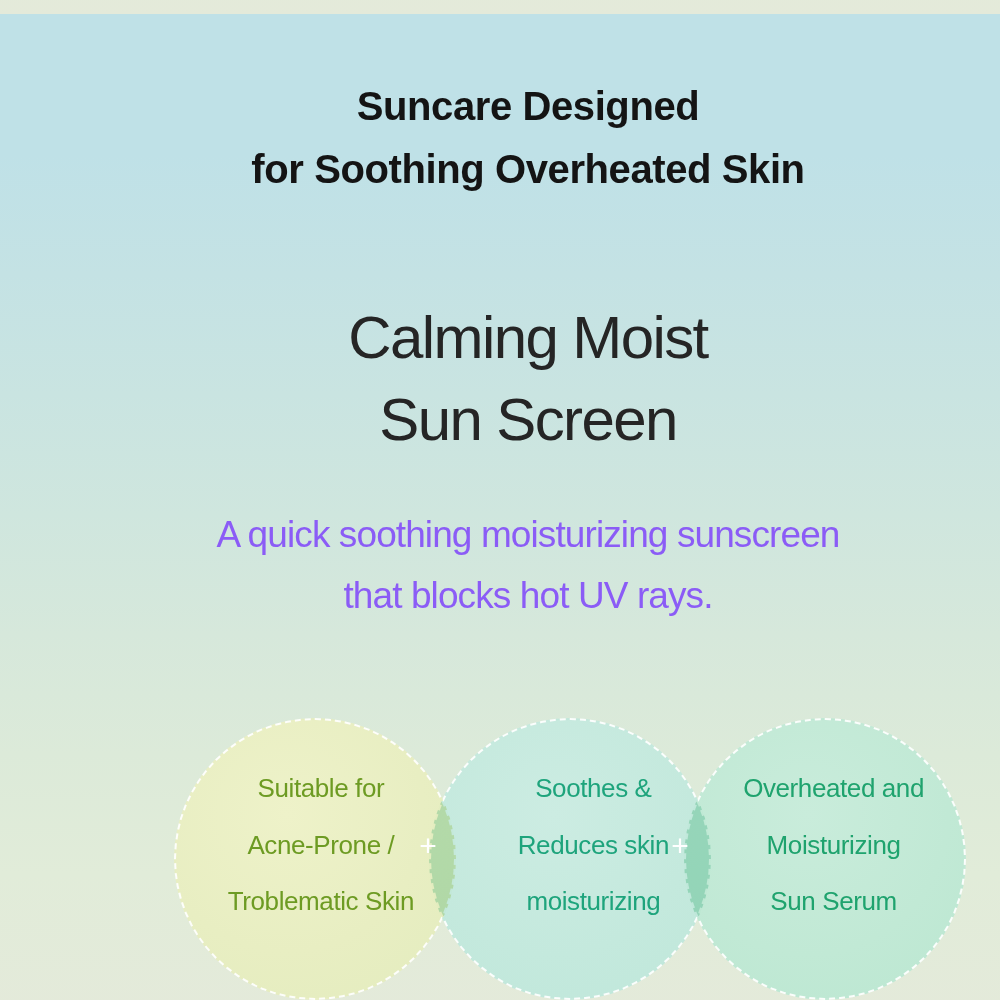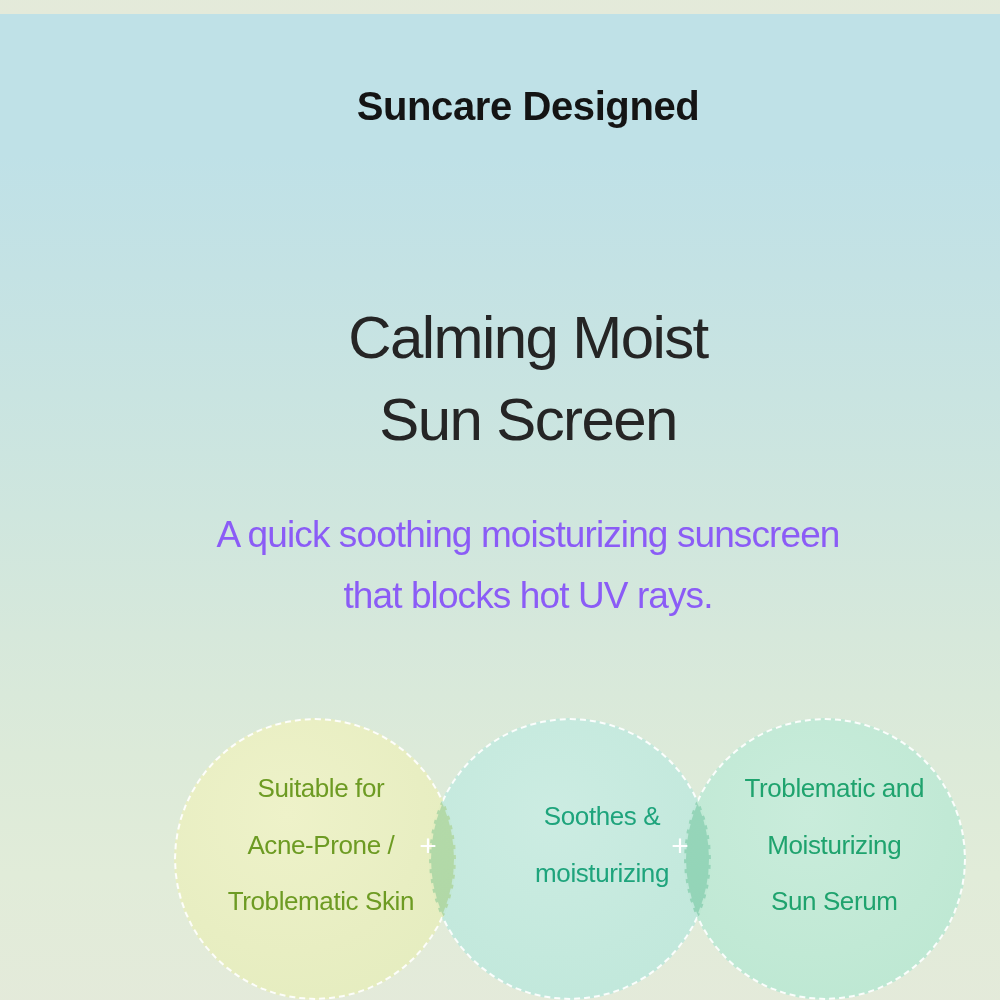--- a/index.html
+++ b/index.html
@@ -133,20 +133,21 @@
     user-select:none;
   }
   .plus.p1 { left:357px; }
   .plus.p2 { left:609px; }
 </style>
 </head>
 <body>
 
 <div class="headline">
   <span class="line">Suncare Designed</span>
+  <span class="line">for Soothing Overheated Skin</span>
 </div>
 
 <h1 class="product-title">
   <span class="line">Calming Moist</span>
   <span class="line">Sun Screen</span>
 </h1>
 
 <div class="subtitle">
   <span class="line">A quick soothing moisturizing sunscreen</span>
   <span class="line">that blocks hot UV rays.</span>
@@ -164,27 +165,28 @@
     <span>
       <span class="line">Suitable for</span>
       <span class="line">Acne-Prone /</span>
       <span class="line">Troblematic Skin</span>
     </span>
   </div>
 
   <div class="circle-label l2">
     <span>
       <span class="line">Soothes &amp;</span>
+      <span class="line">Reduces skin</span>
       <span class="line">moisturizing</span>
     </span>
   </div>
 
   <div class="circle-label l3">
     <span>
-      <span class="line">Troblematic and</span>
+      <span class="line">Overheated and</span>
       <span class="line">Moisturizing</span>
       <span class="line">Sun Serum</span>
     </span>
   </div>
 
   <div class="plus p1">+</div>
   <div class="plus p2">+</div>
 
 </div>
 

